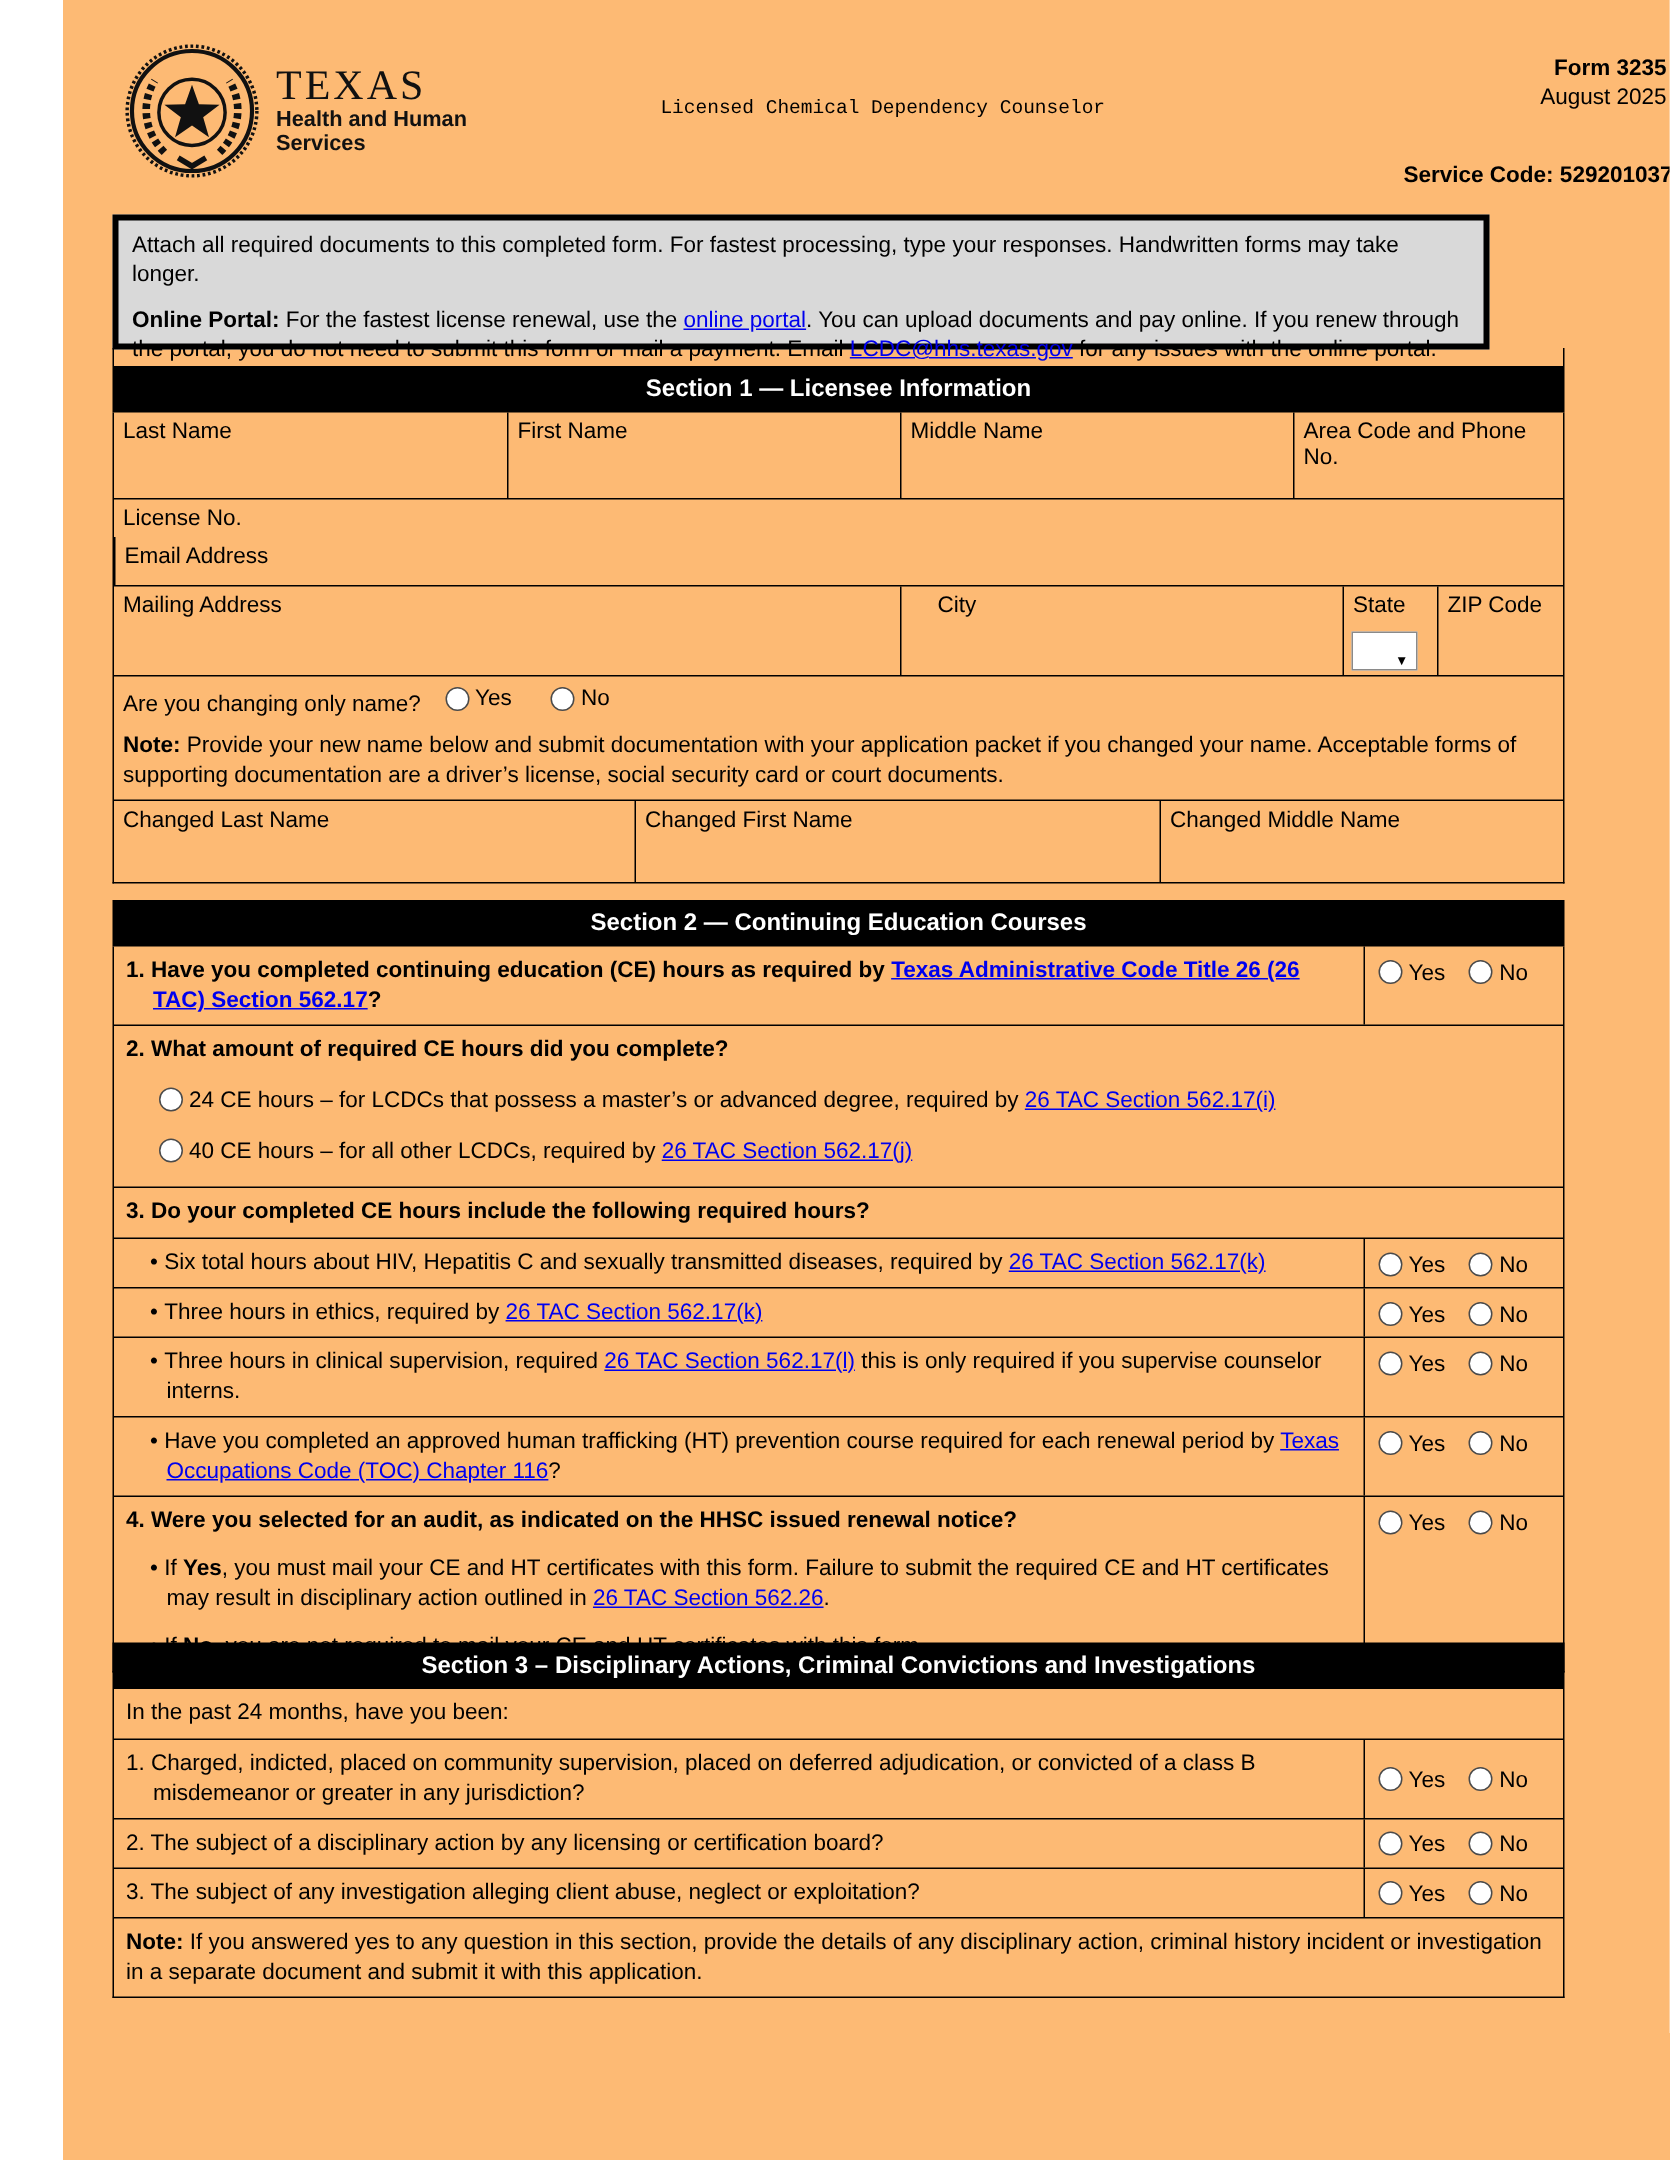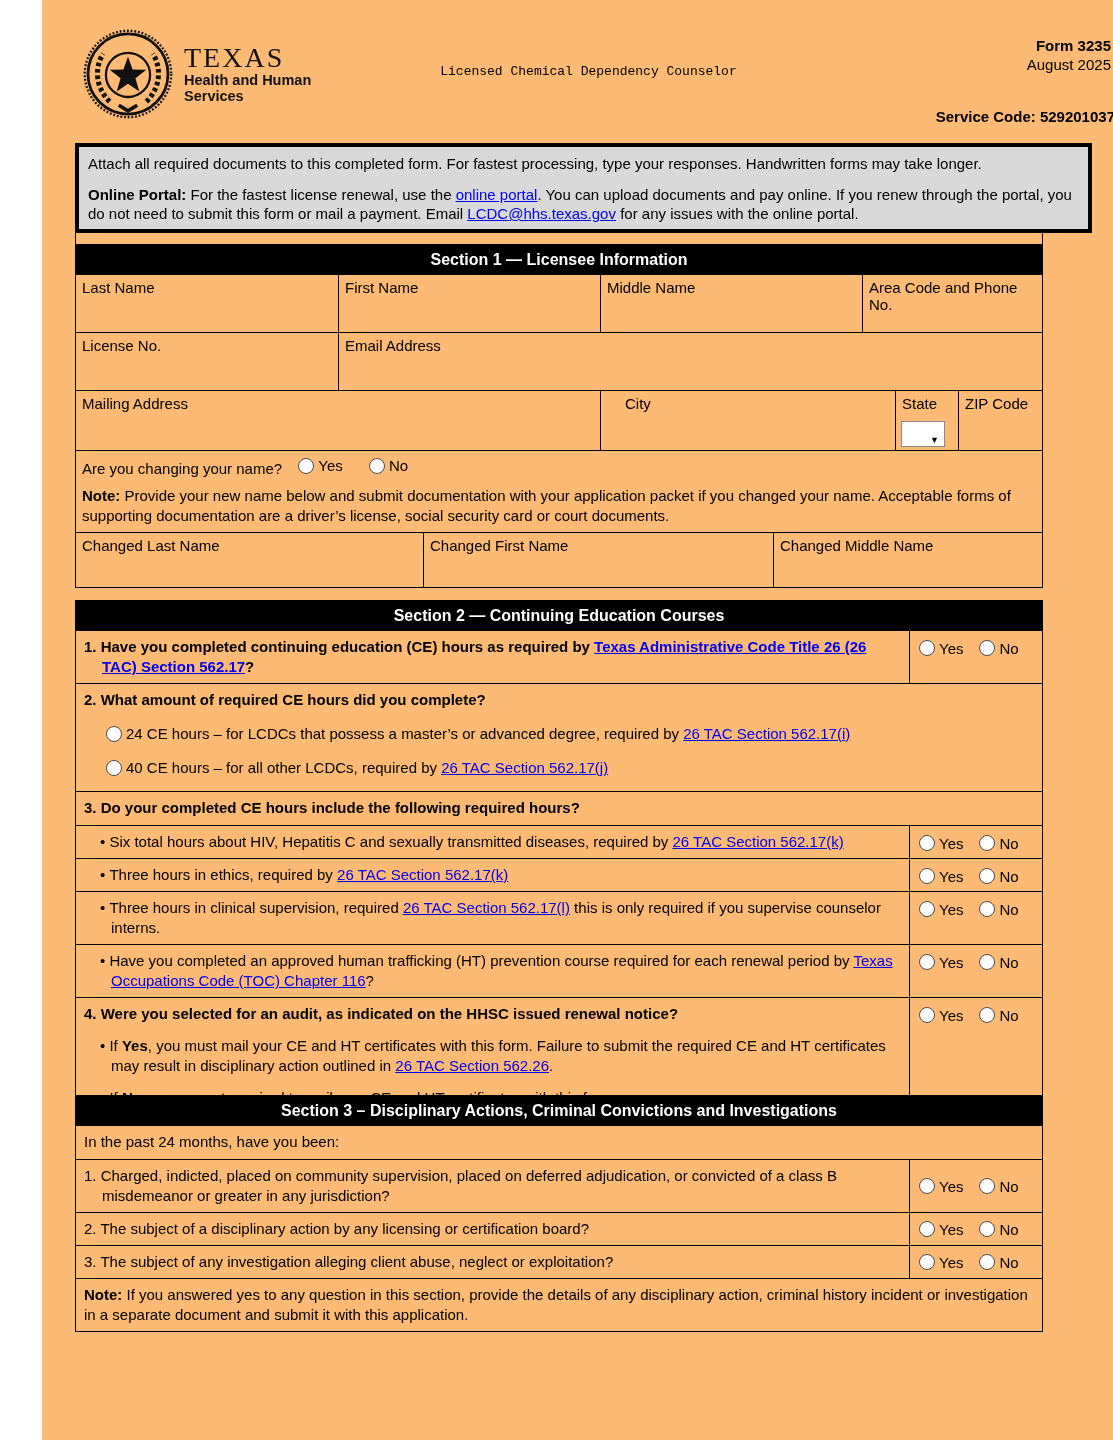--- a/index.html
+++ b/index.html
@@ -14,21 +14,21 @@
   .wordmark .wm1 { font-family:"Liberation Serif", serif; font-size:28px; letter-spacing:2px; color:#111; line-height:28px; }
   .wordmark .wm2, .wordmark .wm3 { font-weight:bold; font-size:14.5px; line-height:16px; color:#111; }
   .title-center { position:absolute; left:0; right:20px; top:64px; text-align:center; }
   .title-center .t1 { font-size:13px;font-family:Liberation Mono, monospace; }
   .title-center .t2 { font-size:18px; font-weight:bold; margin-top:2px; }
   .form-meta { position:absolute; top:36px; right:44px; text-align:right; line-height:19px; }
   .form-meta .fm1 { font-weight:bold; }
   .service-code { position:absolute; top:108px; right:40px; font-weight:bold; }
   
   .instruction-box {
-    position:absolute; left:33px; top:143px; width:1017px; height:90px;
+    position:absolute; left:33px; top:143px; width:918px; height:90px;
     background:#d9d9d9; border:4px solid #000; padding:7px 9px; line-height:19px;
   }
   .instruction-box .p2 { margin-top:12px; }
   a.lnk { color:#0000EE; text-decoration:underline; cursor:pointer; }
   b.inline { font-weight:bold; }
   
   .sect { position:absolute; left:33px; width:968px; }
   .neck { height:12px; border-left:1px solid #000; border-right:1px solid #000; }
   .bar {
     background:#000; color:#fff; font-weight:bold; font-size:16px;
@@ -36,21 +36,21 @@
   }
   .tbl { border:1px solid #000; border-top:none; }
   .row { display:flex; border-top:1px solid #000; }
   .row.nb { border-top:none; }
   .cell { border-left:1px solid #000; padding:4px 6px; position:relative; }
   .cell:first-child { border-left:none; }
   .cell .lbl { display:block; }
   .w262 { width:262px; } .w524 { width:524px; } .w295 { width:295px;padding-left:24px; }
   .w63  { width:63px;  } .w347 { width:347px; } .w350 { width:350px; }
   .grow { flex:1; }
-  .h57 { min-height:57px; } .h58 { min-height:58px; } .h60 { min-height:60px; }
+  .h57 { min-height:57px; } .h58 { min-height:58px;flex-direction:column; } .h60 { min-height:60px; }
   .h55 { min-height:55px; } .h33 { min-height:33px; } .h47 { min-height:47px; }
   .h48 { min-height:48px; } .h108{ min-height:108px;} .h34 { min-height:34px; }
   .h32 { min-height:32px; } .h46 { min-height:46px; } .h106{ min-height:106px;}
   .h50 { min-height:50px; }
   
   .radio {
     display:inline-block; width:16px; height:16px; border:1.5px solid #4a4a4a;
     border-radius:50%; background:#fff; vertical-align:-3px; margin-right:4px;
   }
   .opt { display:inline-flex; align-items:center; white-space:nowrap; }
@@ -154,21 +154,21 @@
           <span class="state-select">
               <span class="arrow">▼</span>
             </span>
         </div>
         <div class="cell grow">
             <span class="lbl">ZIP Code</span>
           </div>
       </div>
       <div class="row h33">
         <div class="namechange">
-          <span class="q">Are you changing your name?</span>
+          <span class="q">Are you changing only name?</span>
           <span class="opt">
               <span class="radio"></span>
               <span>Yes</span>
             </span>
           <span class="opt">
               <span class="radio"></span>
               <span>No</span>
             </span>
         </div>
       </div>

